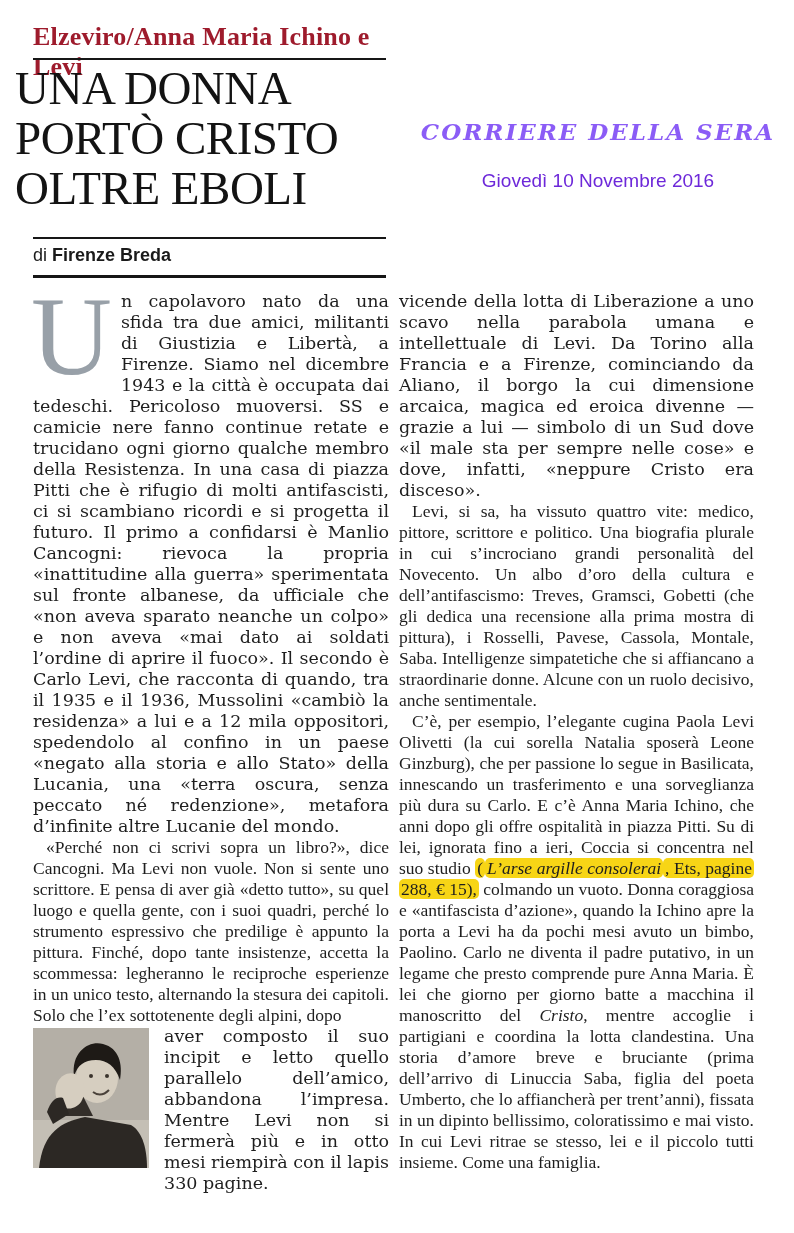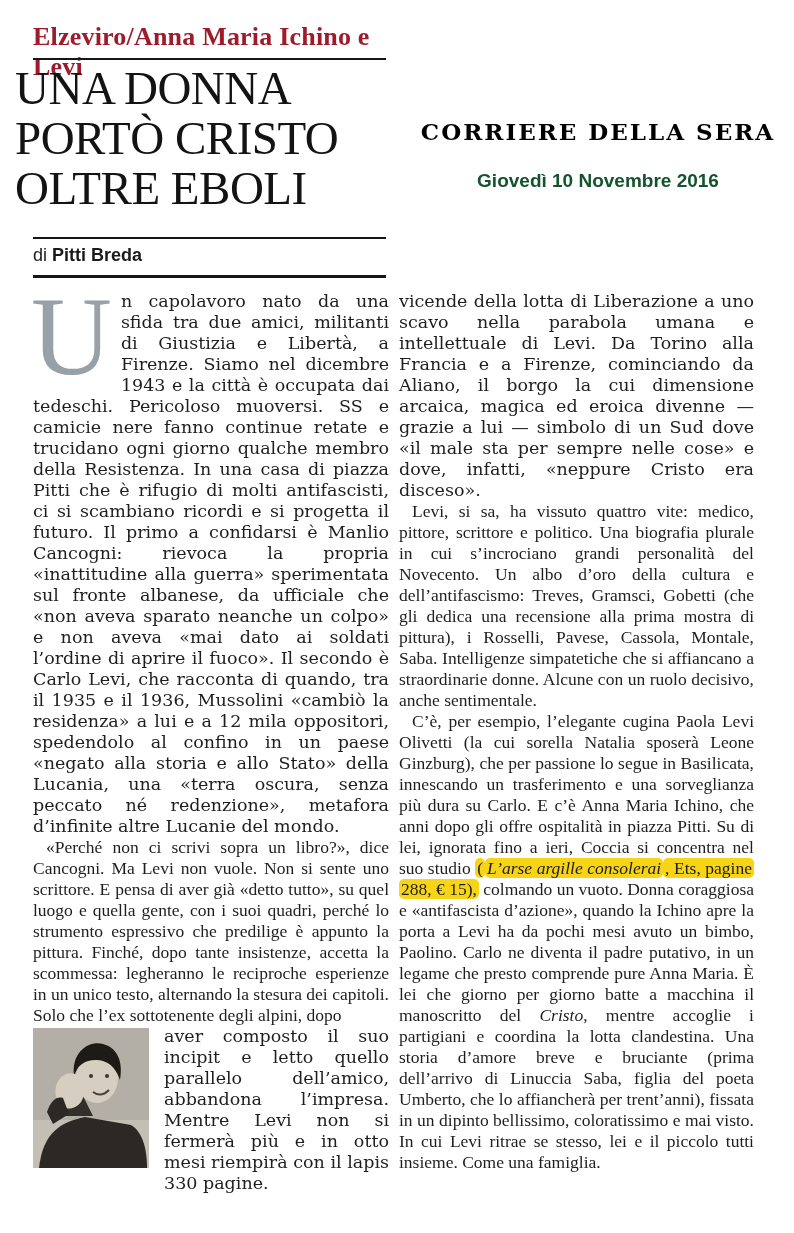--- a/index.html
+++ b/index.html
@@ -15,26 +15,26 @@
     font-size:26px; line-height:30px; color:#9e1b2c; letter-spacing:0.2px;
   }
   .rule-kicker { position:absolute; left:33px; top:58px; width:353px; height:2px; background:#161616; }
   .headline {
     position:absolute; left:15px; top:63px; width:385px;
     font-family:"Liberation Serif", serif; font-weight:400;
     font-size:47px; line-height:50px; color:#131313; letter-spacing:-0.5px;
   }
   .masthead-block { position:absolute; left:420px; top:118px; width:356px; text-align:center; }
   .masthead {
-    font-family:"DejaVu Serif", serif; font-weight:700; 
-    font-size:23px; letter-spacing:2px; color:#000000; white-space:nowrap;
+    font-family:"DejaVu Serif", serif; font-weight:700; font-style:italic;
+    font-size:23px; letter-spacing:2px; color:#8b5cf6; white-space:nowrap;
   }
   .issue-date {
     margin-top:25px; font-family:"Liberation Sans", sans-serif;
-    font-weight:700; font-size:19px; color:#14532d;
+    font-weight:400; font-size:19px; color:#6d28d9;
   }
   .rule-byline-top { position:absolute; left:33px; top:237px; width:353px; height:1.5px; background:#161616; }
   .byline {
     position:absolute; left:33px; top:245px;
     font-family:"Liberation Sans", sans-serif; font-size:18px; color:#1a1a1a;
   }
   .byline .author { font-weight:700; }
   .rule-byline-bottom { position:absolute; left:33px; top:275px; width:353px; height:3px; background:#161616; }
 
   
@@ -71,21 +71,21 @@
   <div class="kicker">Elzeviro/Anna Maria Ichino e Levi</div>
   <div class="rule-kicker"></div>
   <h1 class="headline" style="margin:0; font-weight:400;">UNA DONNA PORTÒ CRISTO OLTRE EBOLI</h1>
 
   <div class="masthead-block">
     <div class="masthead">CORRIERE DELLA SERA</div>
     <div class="issue-date">Giovedì 10 Novembre 2016</div>
   </div>
 
   <div class="rule-byline-top"></div>
-  <div class="byline"><span>di </span><span class="author">Pitti Breda</span></div>
+  <div class="byline"><span>di </span><span class="author">Firenze Breda</span></div>
   <div class="rule-byline-bottom"></div>
 
   <div class="col col-left">
     <p><span class="dropcap">U</span><span><span>n capolavoro nato da una sfida tra due amici, militanti di Giustizia e Libertà, a Firenze. Siamo nel dicembre 1943 e la città è occupata dai tedeschi. Pericoloso muoversi. SS e camicie nere fanno continue retate e trucidano ogni giorno qualche membro della Resistenza. In una casa di piazza Pitti che è rifugio di molti antifascisti, ci si scambiano ricordi e si progetta il futuro. Il primo a confidarsi è Manlio Cancogni: rievoca la propria «inattitudine alla guerra» sperimentata sul fronte albanese, da ufficiale che «non aveva sparato neanche un colpo» e non aveva «mai dato ai soldati l’ordine di aprire il fuoco». Il secondo è Carlo Levi, che racconta di quando, tra il 1935 e il 1936, Mussolini «cambiò la residenza» a lui e a 12 mila oppositori, spedendolo al confino in un paese «negato alla storia e allo Stato» della Lucania, una «terra oscura, senza peccato né redenzione», metafora d’infinite altre Lucanie del mondo.</span></span></p>
     <p class="ind"><span><span>«Perché non ci scrivi sopra un libro?», dice Cancogni. Ma Levi non vuole. Non si sente uno scrittore. E pensa di aver già «detto tutto», su quel luogo e quella gente, con i suoi quadri, perché lo strumento espressivo che predilige è appunto la pittura. Finché, dopo tante insistenze, accetta la scommessa: legheranno le reciproche esperienze in un unico testo, alternando la stesura dei capitoli. Solo che l’ex sottotenente degli alpini, dopo</span></span></p>
     <p>
       <span class="photo-float">
         <span class="photo-frame">
           <svg width="116" height="140" viewBox="0 0 116 140" xmlns="http://www.w3.org/2000/svg">
             <rect width="116" height="140" fill="#b4afa6"></rect>

